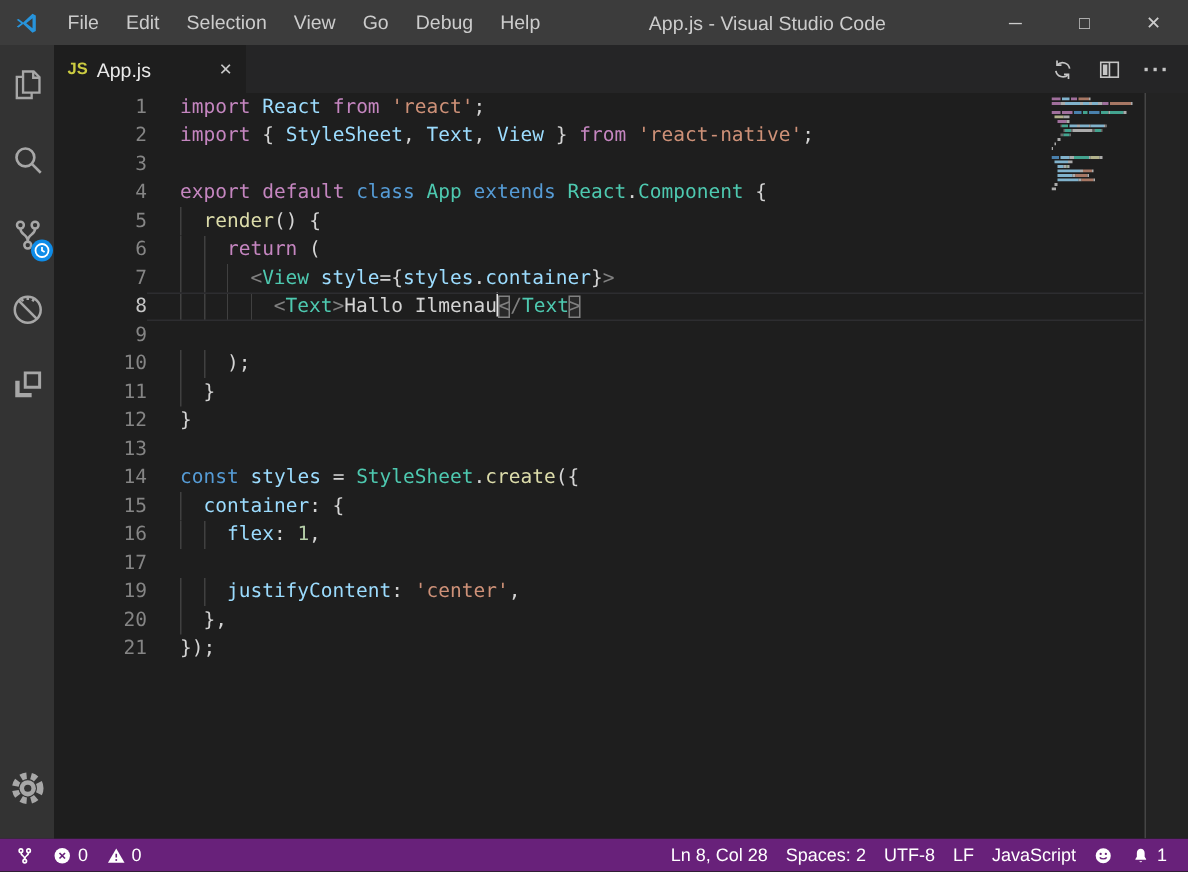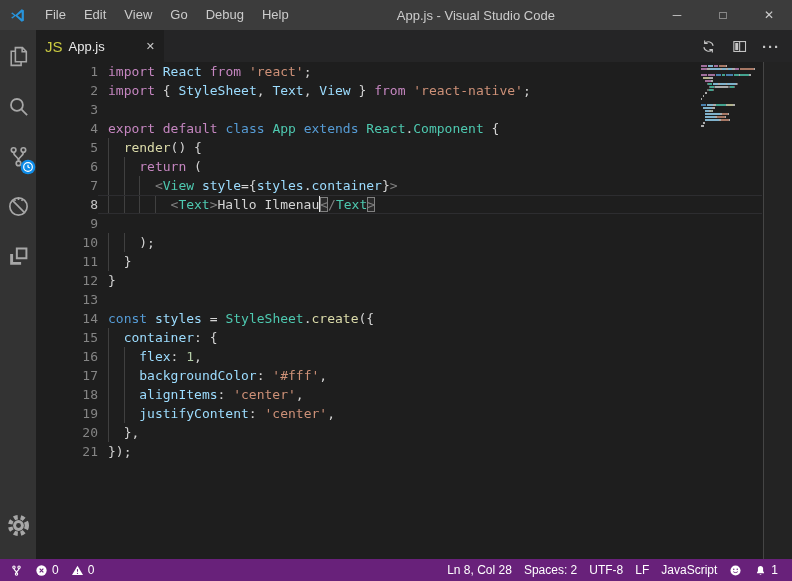--- a/index.html
+++ b/index.html
@@ -22,35 +22,35 @@
   .activitybar { width:36px; background:#333333; display:flex; flex-direction:column; align-items:center; color:#A7A7A7; flex:none; }
   .ab-item { width:36px; height:47px; margin-top:3px; display:flex; align-items:center; justify-content:center; position:relative; }
   .ab-item svg { width:25px; height:25px; display:block; }
   .ab-badge { position:absolute; right:0px; bottom:5px; width:16px; height:16px; }
   .ab-badge svg { width:16px; height:16px; display:block; }
   .ab-bottom { margin-top:auto; margin-bottom:10px; }
   
   .editor-col { flex:1; display:flex; flex-direction:column; min-width:0; }
   .tabbar { height:32px; background:#252526; display:flex; align-items:stretch; flex:none; }
   .tab { width:128px; background:#1E1E1E; display:flex; align-items:center; gap:6px; padding:0 9px; font-size:13px; color:#EAEAEA; }
-  .tab-js { color:var(--js_icon); font-weight:normal; font-size:15px; }
+  .tab-js { color:var(--js_icon); font-weight:bold; font-size:11px; }
   .tab-label { flex:1; }
   .tab-close { color:#C8C8C8; font-size:11px; }
   .tab-actions { margin-left:auto; display:flex; align-items:center; gap:14px; padding-right:12px; color:#C5C5C5; }
   .action svg { width:17px; height:17px; display:block; }
   .action-more { font-size:15px; font-weight:bold; letter-spacing:1px; }
   
   .editor { flex:1; position:relative; background:#1E1E1E; overflow:hidden;
             font-family:"DejaVu Sans Mono",monospace; font-size:13px; }
   .line { display:flex; height:19px; line-height:19px; white-space:pre; position:relative; }
   .ln { width:62px; flex:none; text-align:right; color:#858585; }
   .line.current .ln { color:#C6C6C6; }
   .line.current::before { content:""; position:absolute; left:62px; right:30px; top:0; bottom:0;
       border-top:1px solid #2D2D30; border-bottom:1px solid #2D2D30; pointer-events:none; }
-  .code { margin-left:10px; color:#D4D4D4; }
+  .code { margin-left:22px; color:#D4D4D4; }
   .ind { display:inline-block; width:2ch; height:19px; vertical-align:top; box-shadow:inset 1px 0 0 #404040; }
   .tk-kw{color:var(--kw)} .tk-st{color:var(--st)} .tk-ty{color:var(--ty)}
   .tk-vr{color:var(--vr)} .tk-str{color:var(--str)} .tk-num{color:var(--num)}
   .tk-fn{color:var(--fn)} .tk-pl{color:var(--pl)} .tk-tag{color:var(--tag)}
   .match { outline:1px solid #808080; outline-offset:-1px; background:rgba(110,110,110,.14); }
   .cursor { display:inline-block; width:0; height:16px; border-right:1.5px solid #E6E6E6; vertical-align:-3px; }
   
   .minimap { position:absolute; top:2px; right:31px; width:60px; }
   .mm-row { height:3px; display:flex; align-items:center; overflow:hidden; }
   .mm-seg { height:2px; flex:none; opacity:.78; }
@@ -69,20 +69,21 @@
 
 <div class="titlebar">
   <span class="logo" id="logo-slot">
       <svg viewBox="0 0 24 24">
         <path fill="#2794DC" fill-rule="evenodd" d="M17.9 3.1L9.1 11.2 4.8 7.9 3 8.8 7.2 12 3 15.2l1.8.9 4.3-3.3 8.8 8.1 3.1-1.5V4.6l-3.1-1.5zm0 4.2v9.4L12 12l5.9-4.7z"></path>
       </svg>
     </span>
   <div class="menus" id="menus">
       <div class="menu-item">File</div>
       <div class="menu-item">Edit</div>
+      <div class="menu-item">Selection</div>
       <div class="menu-item">View</div>
       <div class="menu-item">Go</div>
       <div class="menu-item">Debug</div>
       <div class="menu-item">Help</div>
     </div>
   <div class="wb-title">App.js - Visual Studio Code</div>
   <div class="win-controls">
     <div class="win-btn">─</div>
     <div class="win-btn">□</div>
     <div class="win-btn">✕</div>
@@ -191,22 +192,21 @@
           <div class="line"><div class="ln">7</div><div class="code"><span class="ind"></span><span class="ind"></span><span class="ind"></span><span class="tk-tag">&lt;</span><span class="tk-ty">View</span><span class="tk-pl"> </span><span class="tk-vr">style</span><span class="tk-pl">={</span><span class="tk-vr">styles</span><span class="tk-pl">.</span><span class="tk-vr">container</span><span class="tk-pl">}</span><span class="tk-tag">&gt;</span></div></div>
           <div class="line current"><div class="ln">8</div><div class="code"><span class="ind"></span><span class="ind"></span><span class="ind"></span><span class="ind"></span><span class="tk-tag">&lt;</span><span class="tk-ty">Text</span><span class="tk-tag">&gt;</span><span class="tk-pl">Hallo Ilmenau</span><span class="cursor"></span><span class="tk-tag match">&lt;</span><span class="tk-tag">/</span><span class="tk-ty">Text</span><span class="tk-tag match">&gt;</span></div></div>
           <div class="line"><div class="ln">9</div></div>
           <div class="line"><div class="ln">10</div><div class="code"><span class="ind"></span><span class="ind"></span><span class="tk-pl">);</span></div></div>
           <div class="line"><div class="ln">11</div><div class="code"><span class="ind"></span><span class="tk-pl">}</span></div></div>
           <div class="line"><div class="ln">12</div><div class="code"><span class="tk-pl">}</span></div></div>
           <div class="line"><div class="ln">13</div><div class="code"></div></div>
           <div class="line"><div class="ln">14</div><div class="code"><span class="tk-st">const</span><span class="tk-pl"> </span><span class="tk-vr">styles</span><span class="tk-pl"> = </span><span class="tk-ty">StyleSheet</span><span class="tk-pl">.</span><span class="tk-fn">create</span><span class="tk-pl">({</span></div></div>
           <div class="line"><div class="ln">15</div><div class="code"><span class="ind"></span><span class="tk-vr">container</span><span class="tk-pl">: {</span></div></div>
           <div class="line"><div class="ln">16</div><div class="code"><span class="ind"></span><span class="ind"></span><span class="tk-vr">flex</span><span class="tk-pl">: </span><span class="tk-num">1</span><span class="tk-pl">,</span></div></div>
-          <div class="line"><div class="ln">17</div><div class="code"><span class="ind"></span><span class="ind"></span><span class="tk-vr">backgroundColor</span><span class="tk-pl">: </span><span class="tk-str">'#fff'</span><span class="tk-pl">,</span></div></div>
-          <div class="line"><div class="ln">18</div><div class="code"><span class="ind"></span><span class="ind"></span><span class="tk-vr">alignItems</span><span class="tk-pl">: </span><span class="tk-str">'center'</span><span class="tk-pl">,</span></div></div>
+          <div class="line"><div class="ln">17</div></div>
           <div class="line"><div class="ln">19</div><div class="code"><span class="ind"></span><span class="ind"></span><span class="tk-vr">justifyContent</span><span class="tk-pl">: </span><span class="tk-str">'center'</span><span class="tk-pl">,</span></div></div>
           <div class="line"><div class="ln">20</div><div class="code"><span class="ind"></span><span class="tk-pl">},</span></div></div>
           <div class="line"><div class="ln">21</div><div class="code"><span class="tk-pl">});</span></div></div>
         </div>
       <div class="minimap" id="minimap">
           <div class="mm-row">
             <span class="mm-seg" style="width: 6px; background: rgb(197, 134, 192);"></span>
             <span class="mm-sp" style="width: 1px;"></span>
             <span class="mm-seg" style="width: 5px; background: rgb(156, 220, 254);"></span>
             <span class="mm-sp" style="width: 1px;"></span>

